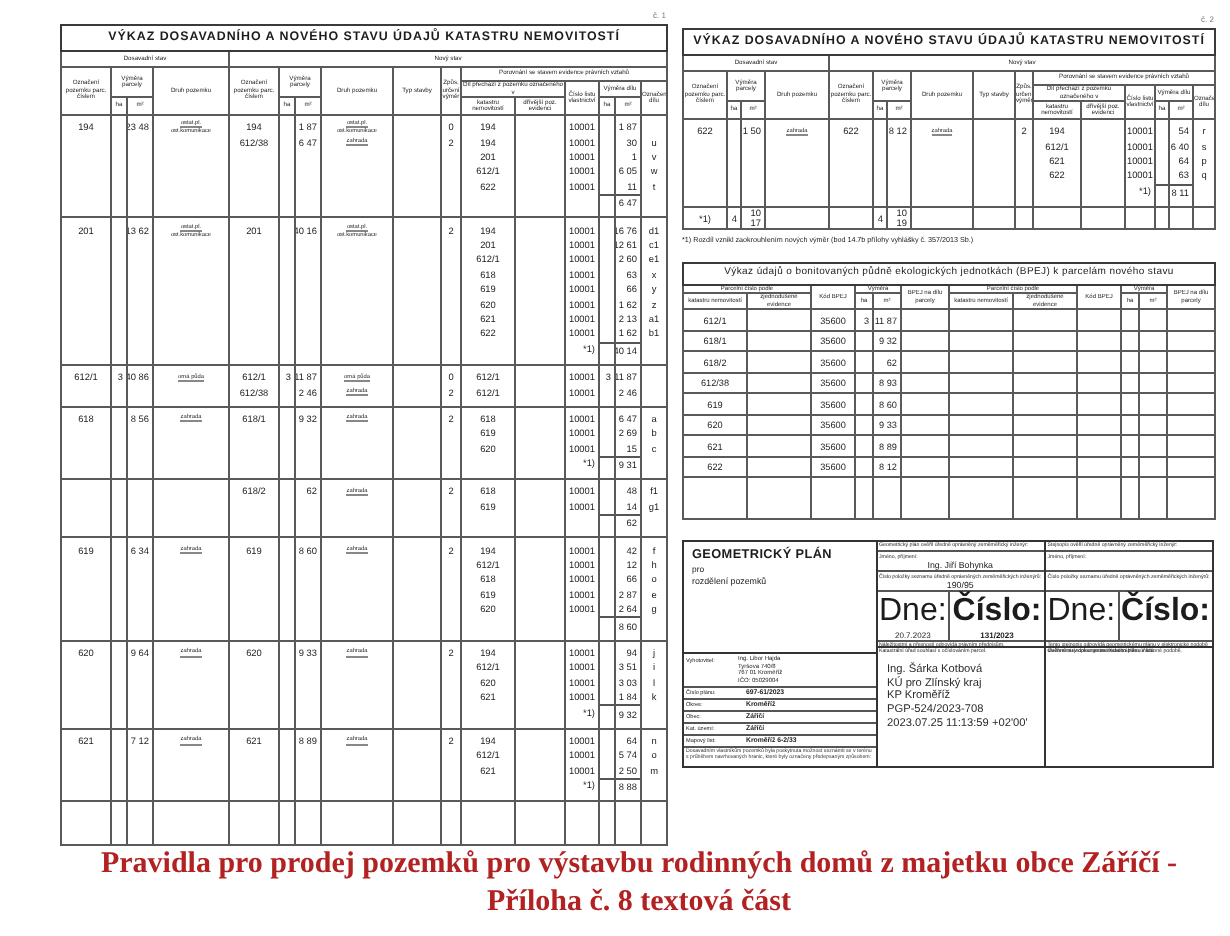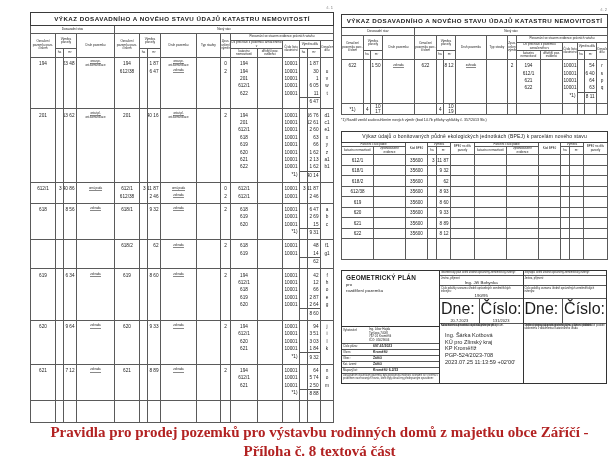--- a/index.html
+++ b/index.html
@@ -51,21 +51,21 @@
   .gp-right{flex:1;display:flex;flex-direction:column;}
   .gp-right-top{height:52px;border-bottom:0.7px solid #333;display:flex;}
   .v-col{flex:1;display:flex;flex-direction:column;}
   .v-col + .v-col{border-left:0.7px solid #333;}
   .v-head{height:8px;border-bottom:0.5px solid #555;font-size:2.6px;padding:1px 1px 0 1px;line-height:2.8px;}
   .v-row{border-bottom:0.5px solid #555;padding:0.5px 1px;}
   .v-row .lab{font-size:2.6px;}
   .v-row .val{font-size:4.4px;text-align:center;}
   .v-split{display:flex;border-bottom:0.5px solid #555;}
   .v-split>div{flex:1;padding:0.5px 1px;}
-  .v-split>div+div{border-left:0.5px solid #555;}
+  .v-split>div+div{border-left:0.5px solid #555;font-weight:bold;}
   .v-split .val{font-size:4.0px;text-align:center;}
   .v-foot{flex:1;font-size:2.6px;line-height:2.9px;padding:1px;}
   .gp-right-bottom{flex:1;display:flex;}
   .kp-cell{flex:1;padding:1px;display:flex;flex-direction:column;}
   .kp-cell .lab{font-size:2.6px;line-height:2.9px;}
   .stamp{margin-top:4px;margin-left:4px;font-size:5.6px;line-height:6.6px;color:#2b2b2b;}
   .ov-cell{flex:1;border-left:0.7px solid #333;padding:1px;font-size:2.6px;line-height:2.9px;}
   
   .caption{position:absolute;left:0;right:0;top:423px;text-align:center;
            font-family:"Liberation Serif",serif;font-weight:bold;font-size:15px;line-height:19px;}

